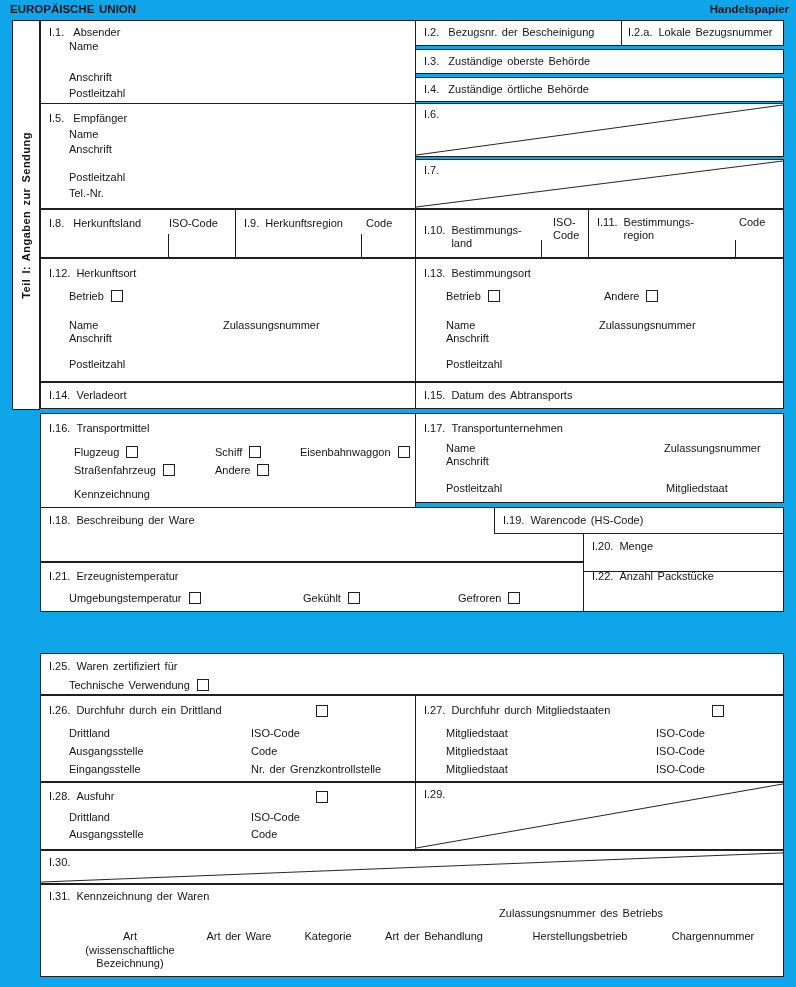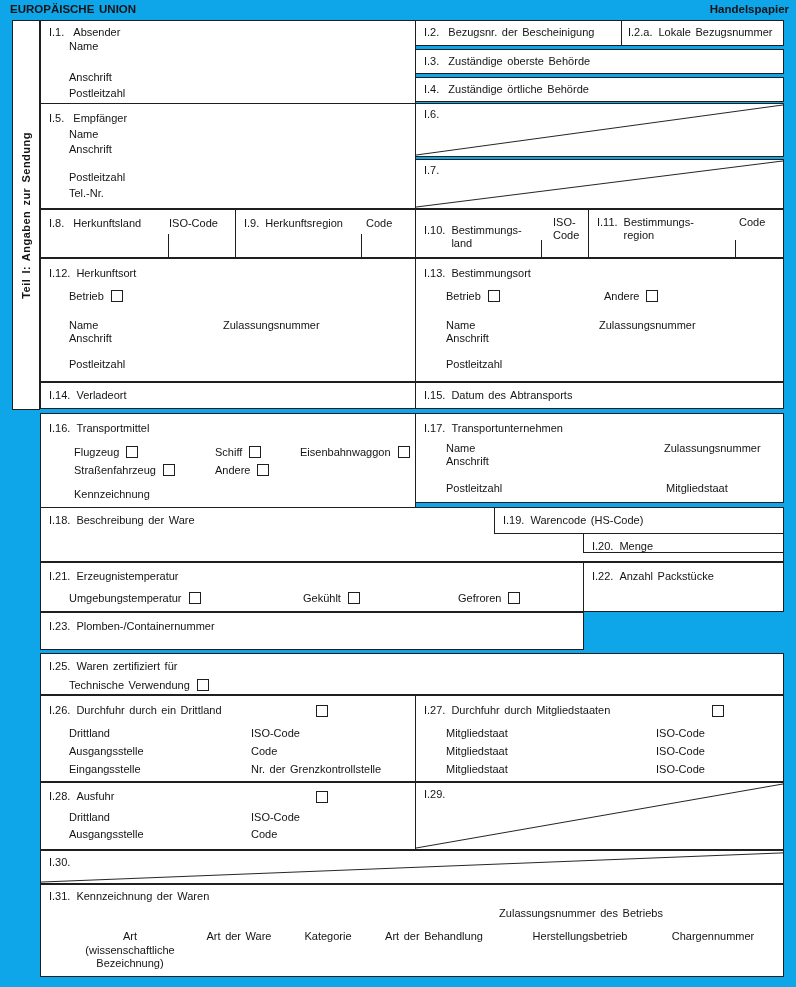--- a/index.html
+++ b/index.html
@@ -166,38 +166,35 @@
   </div>
 
   <div class="cell" style="left:40px;top:507px;width:744px;height:55px;">
     <span class="t" style="left:8px;top:6px;"><span class="no" style="margin-right:6px;">I.18.</span><span>Beschreibung der Ware</span></span>
   </div>
 
   <div class="cell overlay" style="left:494px;top:507px;width:290px;height:27px;">
     <span class="t" style="left:8px;top:6px;"><span class="no" style="margin-right:6px;">I.19.</span><span>Warencode (HS-Code)</span></span>
   </div>
 
-  <div class="cell overlay" style="left:583px;top:533px;width:201px;height:20px;">
+  <div class="cell overlay" style="left:583px;top:533px;width:201px;height:39px;">
     <span class="t" style="left:8px;top:6px;"><span class="no" style="margin-right:6px;">I.20.</span><span>Menge</span></span>
   </div>
 
   <div class="cell" style="left:40px;top:562px;width:544px;height:50px;">
     <span class="t" style="left:8px;top:7px;"><span class="no" style="margin-right:6px;">I.21.</span><span>Erzeugnistemperatur</span></span>
     <span class="t" style="left:28px;top:29px;"><span>Umgebungstemperatur</span><span class="cb"></span></span>
     <span class="t" style="left:262px;top:29px;"><span>Gekühlt</span><span class="cb"></span></span>
     <span class="t" style="left:417px;top:29px;"><span>Gefroren</span><span class="cb"></span></span>
   </div>
 
   <div class="cell" style="left:583px;top:562px;width:201px;height:50px;padding-left:22px;">
     <span class="t" style="left:8px;top:7px;"><span class="no" style="margin-right:6px;">I.22.</span><span>Anzahl Packstücke</span></span>
   </div>
 
-  <div class="cell" style="left:40px;top:612px;width:544px;height:38px;">
-    <span class="t" style="left:8px;top:7px;"><span class="no" style="margin-right:6px;">I.23.</span><span>Plomben-/Containernummer</span></span>
-  </div>
 
 
   <div class="cell" style="left:40px;top:653px;width:744px;height:42px;">
     <span class="t" style="left:8px;top:6px;"><span class="no" style="margin-right:6px;">I.25.</span><span>Waren zertifiziert für</span></span>
     <span class="t" style="left:28px;top:25px;"><span>Technische Verwendung</span><span class="cb"></span></span>
   </div>
 
   <div class="cell" style="left:40px;top:695px;width:376px;height:87px;">
     <span class="t" style="left:8px;top:8px;"><span class="no" style="margin-right:6px;">I.26.</span><span>Durchfuhr durch ein Drittland</span></span>
     <span class="cb" style="position:absolute;left:275px;top:9px;margin:0;"></span>

